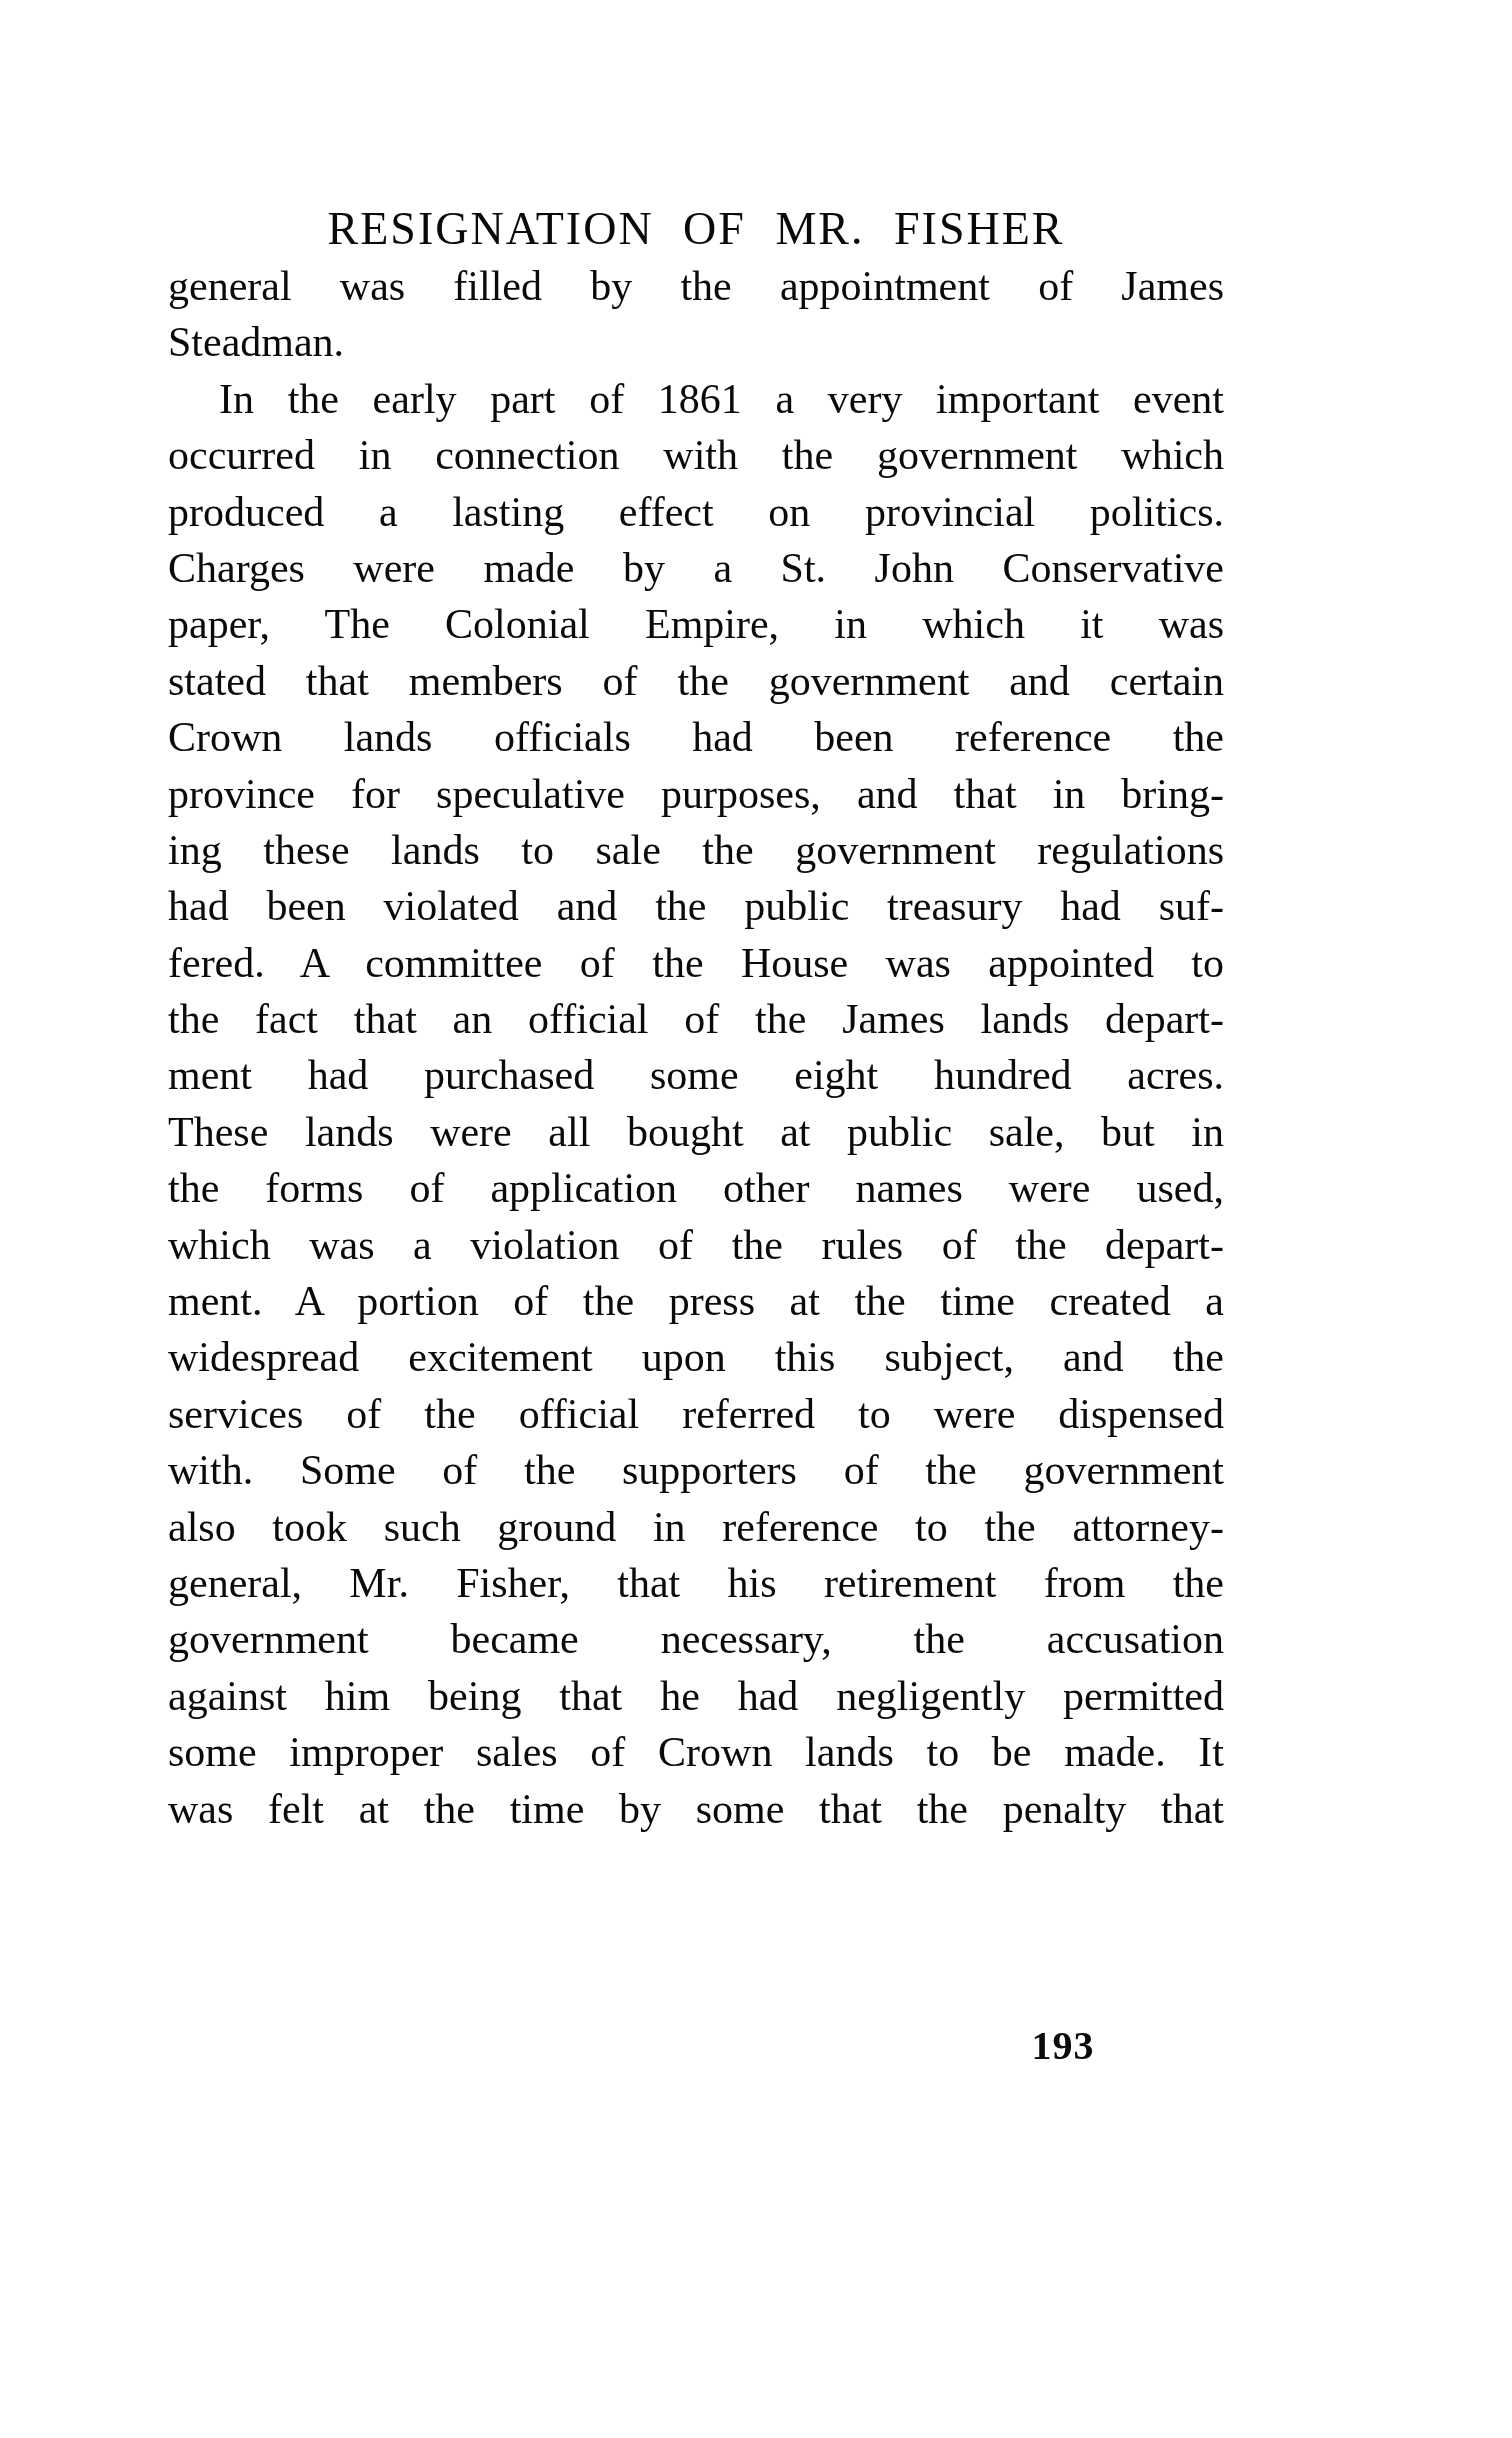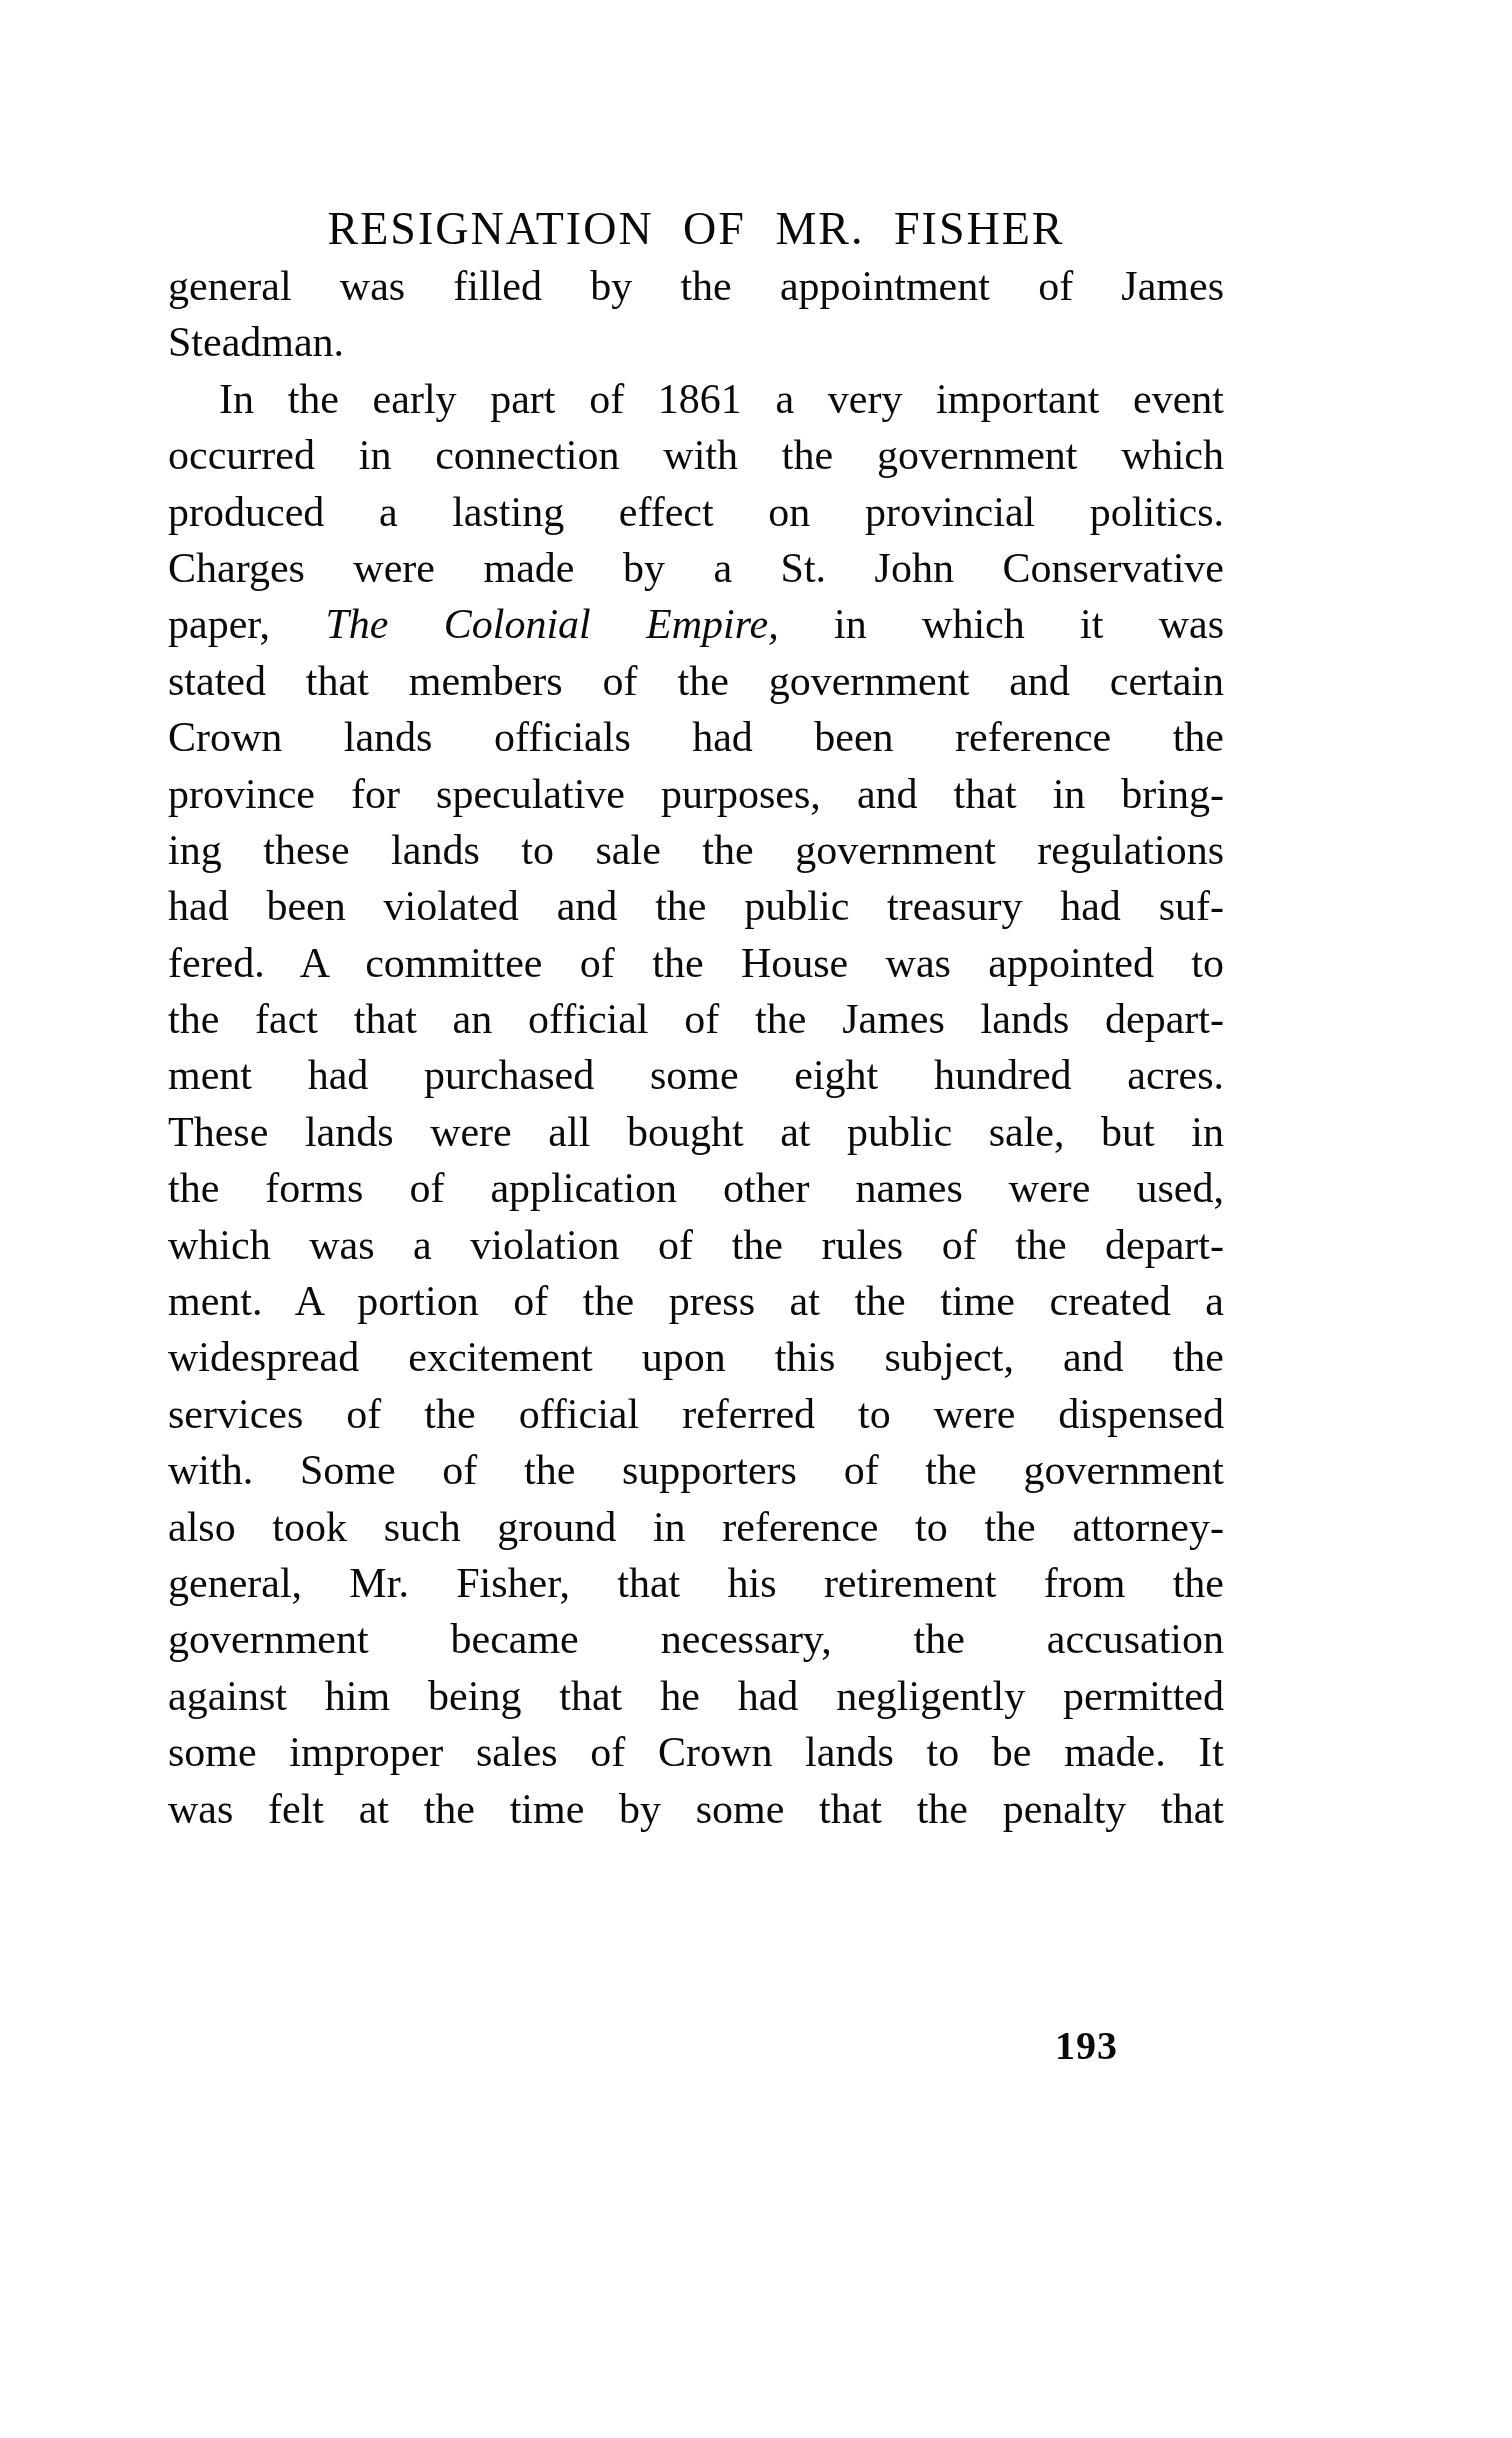--- a/index.html
+++ b/index.html
@@ -41,28 +41,27 @@
     height: 56.4px;
     overflow: visible;
   }
   .tline.end {
     text-align-last: left;
   }
   .tline.indent {
     text-indent: 51px;
   }
   .it {
-    font-style: italic;
   }
   #page-number {
     position: absolute;
     left: 1008px;
     top: 2022px;
     width: 110px;
-    text-align: right;
+    text-align: center;
     font-size: 40px;
     font-weight: bold;
     letter-spacing: 1px;
   }
 </style>
 </head>
 <body>
 
 <div id="page">
 

